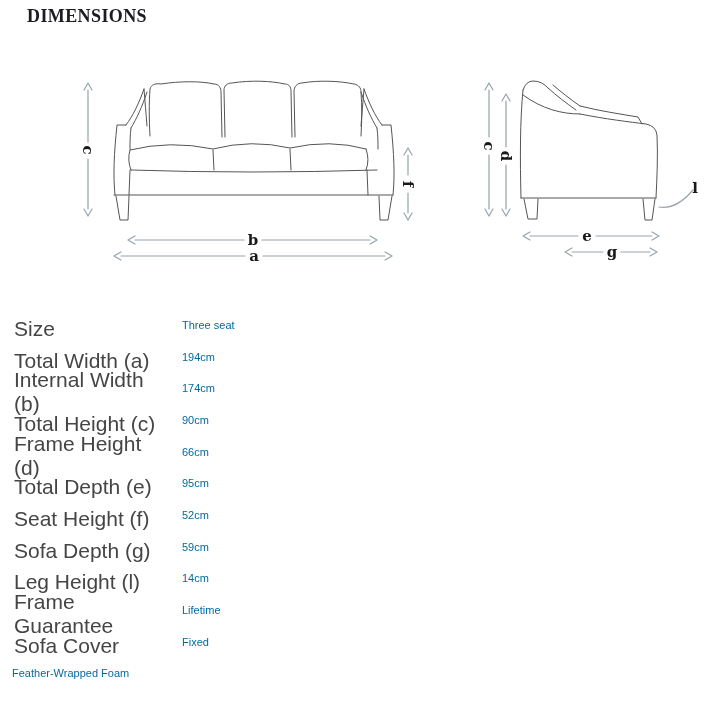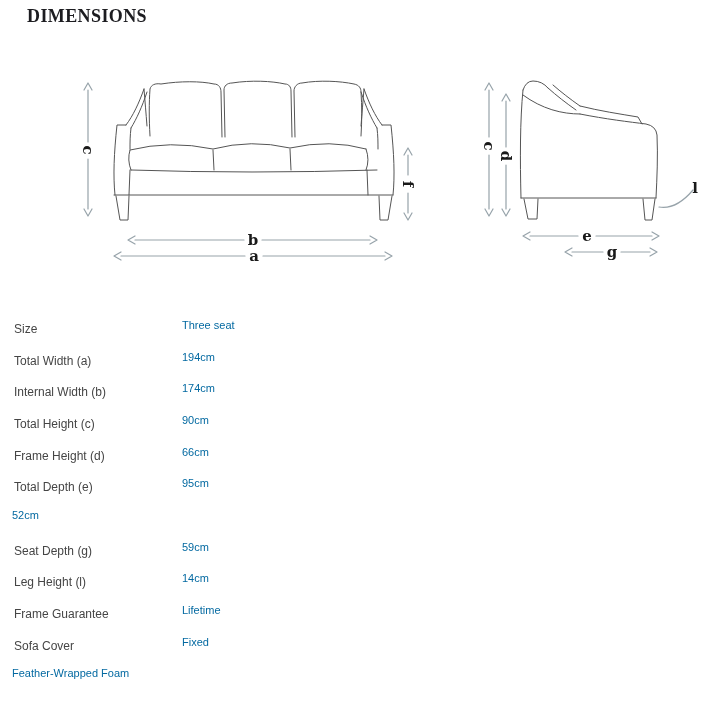--- a/index.html
+++ b/index.html
@@ -12,21 +12,21 @@
            font-size:18px; letter-spacing:0.4px; color:#1c1c20; }
 
   .drawing { position:absolute; left:0; top:58px; }
 
   .sofa-line   { fill:none; stroke:#555555; stroke-width:1; stroke-linecap:round; stroke-linejoin:round; }
   .dim-line    { fill:none; stroke:#97a3aa; stroke-width:1.2; stroke-linecap:round; stroke-linejoin:round; }
   .dim-letter  { font-family:"DejaVu Serif", serif; font-weight:bold; font-size:15px; fill:#191919; }
 
   .spec-table { position:absolute; left:0; top:309px; width:713px; }
   .spec-row   { display:flex; align-items:center; height:31.7px; }
-  .spec-label { width:170px; padding-left:14px; font-size:12px; color:#454545;margin-top:8px; }
+  .spec-label { width:170px; padding-left:14px; font-size:21px; color:#454545;margin-top:8px; }
   .spec-value { font-size:11px; color:#0369a1; padding-left:12px; }
 </style>
 </head>
 <body>
 
 <div class="page">
 
   <div class="title">DIMENSIONS</div>
 
   <svg class="drawing" width="713" height="245" viewBox="0 0 713 245" xmlns="http://www.w3.org/2000/svg">
@@ -161,24 +161,25 @@
     </div>
     <div class="spec-row">
       <div class="spec-label">Frame Height (d)</div>
       <div class="spec-value">66cm</div>
     </div>
     <div class="spec-row">
       <div class="spec-label">Total Depth (e)</div>
       <div class="spec-value">95cm</div>
     </div>
     <div class="spec-row">
+      <div class="spec-label">Seat Height (f)</div>
       <div class="spec-value">52cm</div>
     </div>
     <div class="spec-row">
-      <div class="spec-label">Seat Depth (g)</div>
+      <div class="spec-label">Sofa Depth (g)</div>
       <div class="spec-value">59cm</div>
     </div>
     <div class="spec-row">
       <div class="spec-label">Leg Height (l)</div>
       <div class="spec-value">14cm</div>
     </div>
     <div class="spec-row">
       <div class="spec-label">Frame Guarantee</div>
       <div class="spec-value">Lifetime</div>
     </div>

